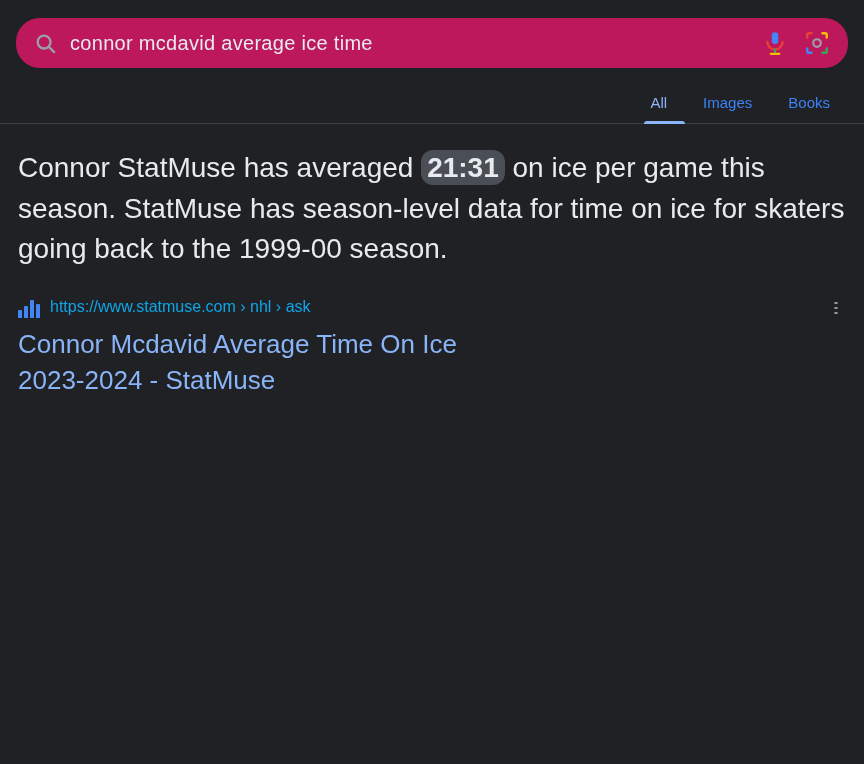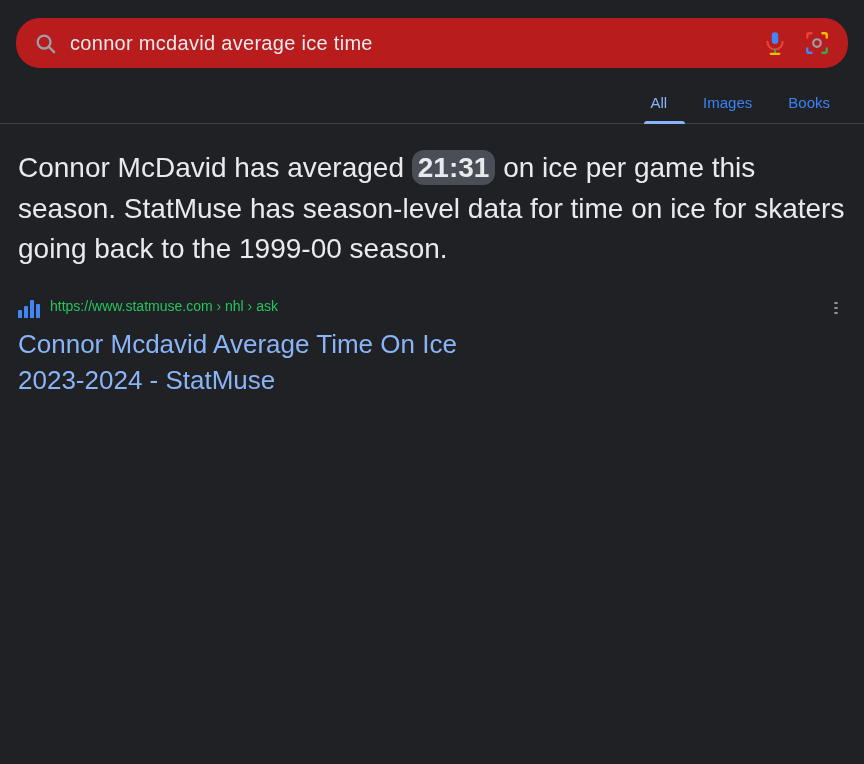--- a/index.html
+++ b/index.html
@@ -19,21 +19,21 @@
 
     
     .search-bar-container {
       padding: 18px 16px 14px 16px;
       background-color: #202124;
     }
 
     .search-bar {
       display: flex;
       align-items: center;
-      background-color: #b91c1c;
+      background-color: #be185d;
       border-radius: 24px;
       padding: 12px 18px;
       gap: 14px;
     }
 
     .search-icon-wrap {
       display: flex;
       align-items: center;
       justify-content: center;
       flex-shrink: 0;
@@ -138,22 +138,22 @@
 
     
     .source-line {
       display: flex;
       align-items: flex-start;
       gap: 10px;
       margin-bottom: 8px;
     }
 
     .source-url {
-      font-size: 14px;
-      color: #22c55e;
+      font-size: 16px;
+      color: #0ea5e9;
       flex: 1;
     }
 
     .more-options-btn {
       width: 20px;
       height: 20px;
       display: flex;
       flex-direction: column;
       align-items: center;
       justify-content: center;
@@ -227,21 +227,21 @@
 
 <nav class="nav-tabs">
   <div class="nav-tab active" style="color: rgb(138, 180, 248);">All</div>
   <div class="nav-tab">Images</div>
   <div class="nav-tab">Books</div>
 </nav>
 
 <div class="main-content">
 
   <div class="snippet-text">
-    <span>Connor McDavid has averaged </span><span class="snippet-highlight">21:31</span><span> on ice per game this season. StatMuse has season-level data for time on ice for skaters going back to the 1999-00 season.</span>
+    <span>Connor StatMuse has averaged </span><span class="snippet-highlight">21:31</span><span> on ice per game this season. StatMuse has season-level data for time on ice for skaters going back to the 1999-00 season.</span>
   </div>
 
   <div class="source-line">
 
     <div class="statmuse-favicon">
       <div class="statmuse-bar" style="width:4px;height:8px;background:#4285F4;"></div>
       <div class="statmuse-bar" style="width:4px;height:12px;background:#4285F4;"></div>
       <div class="statmuse-bar" style="width:4px;height:18px;background:#4285F4;"></div>
       <div class="statmuse-bar" style="width:4px;height:14px;background:#4285F4;"></div>
     </div>

